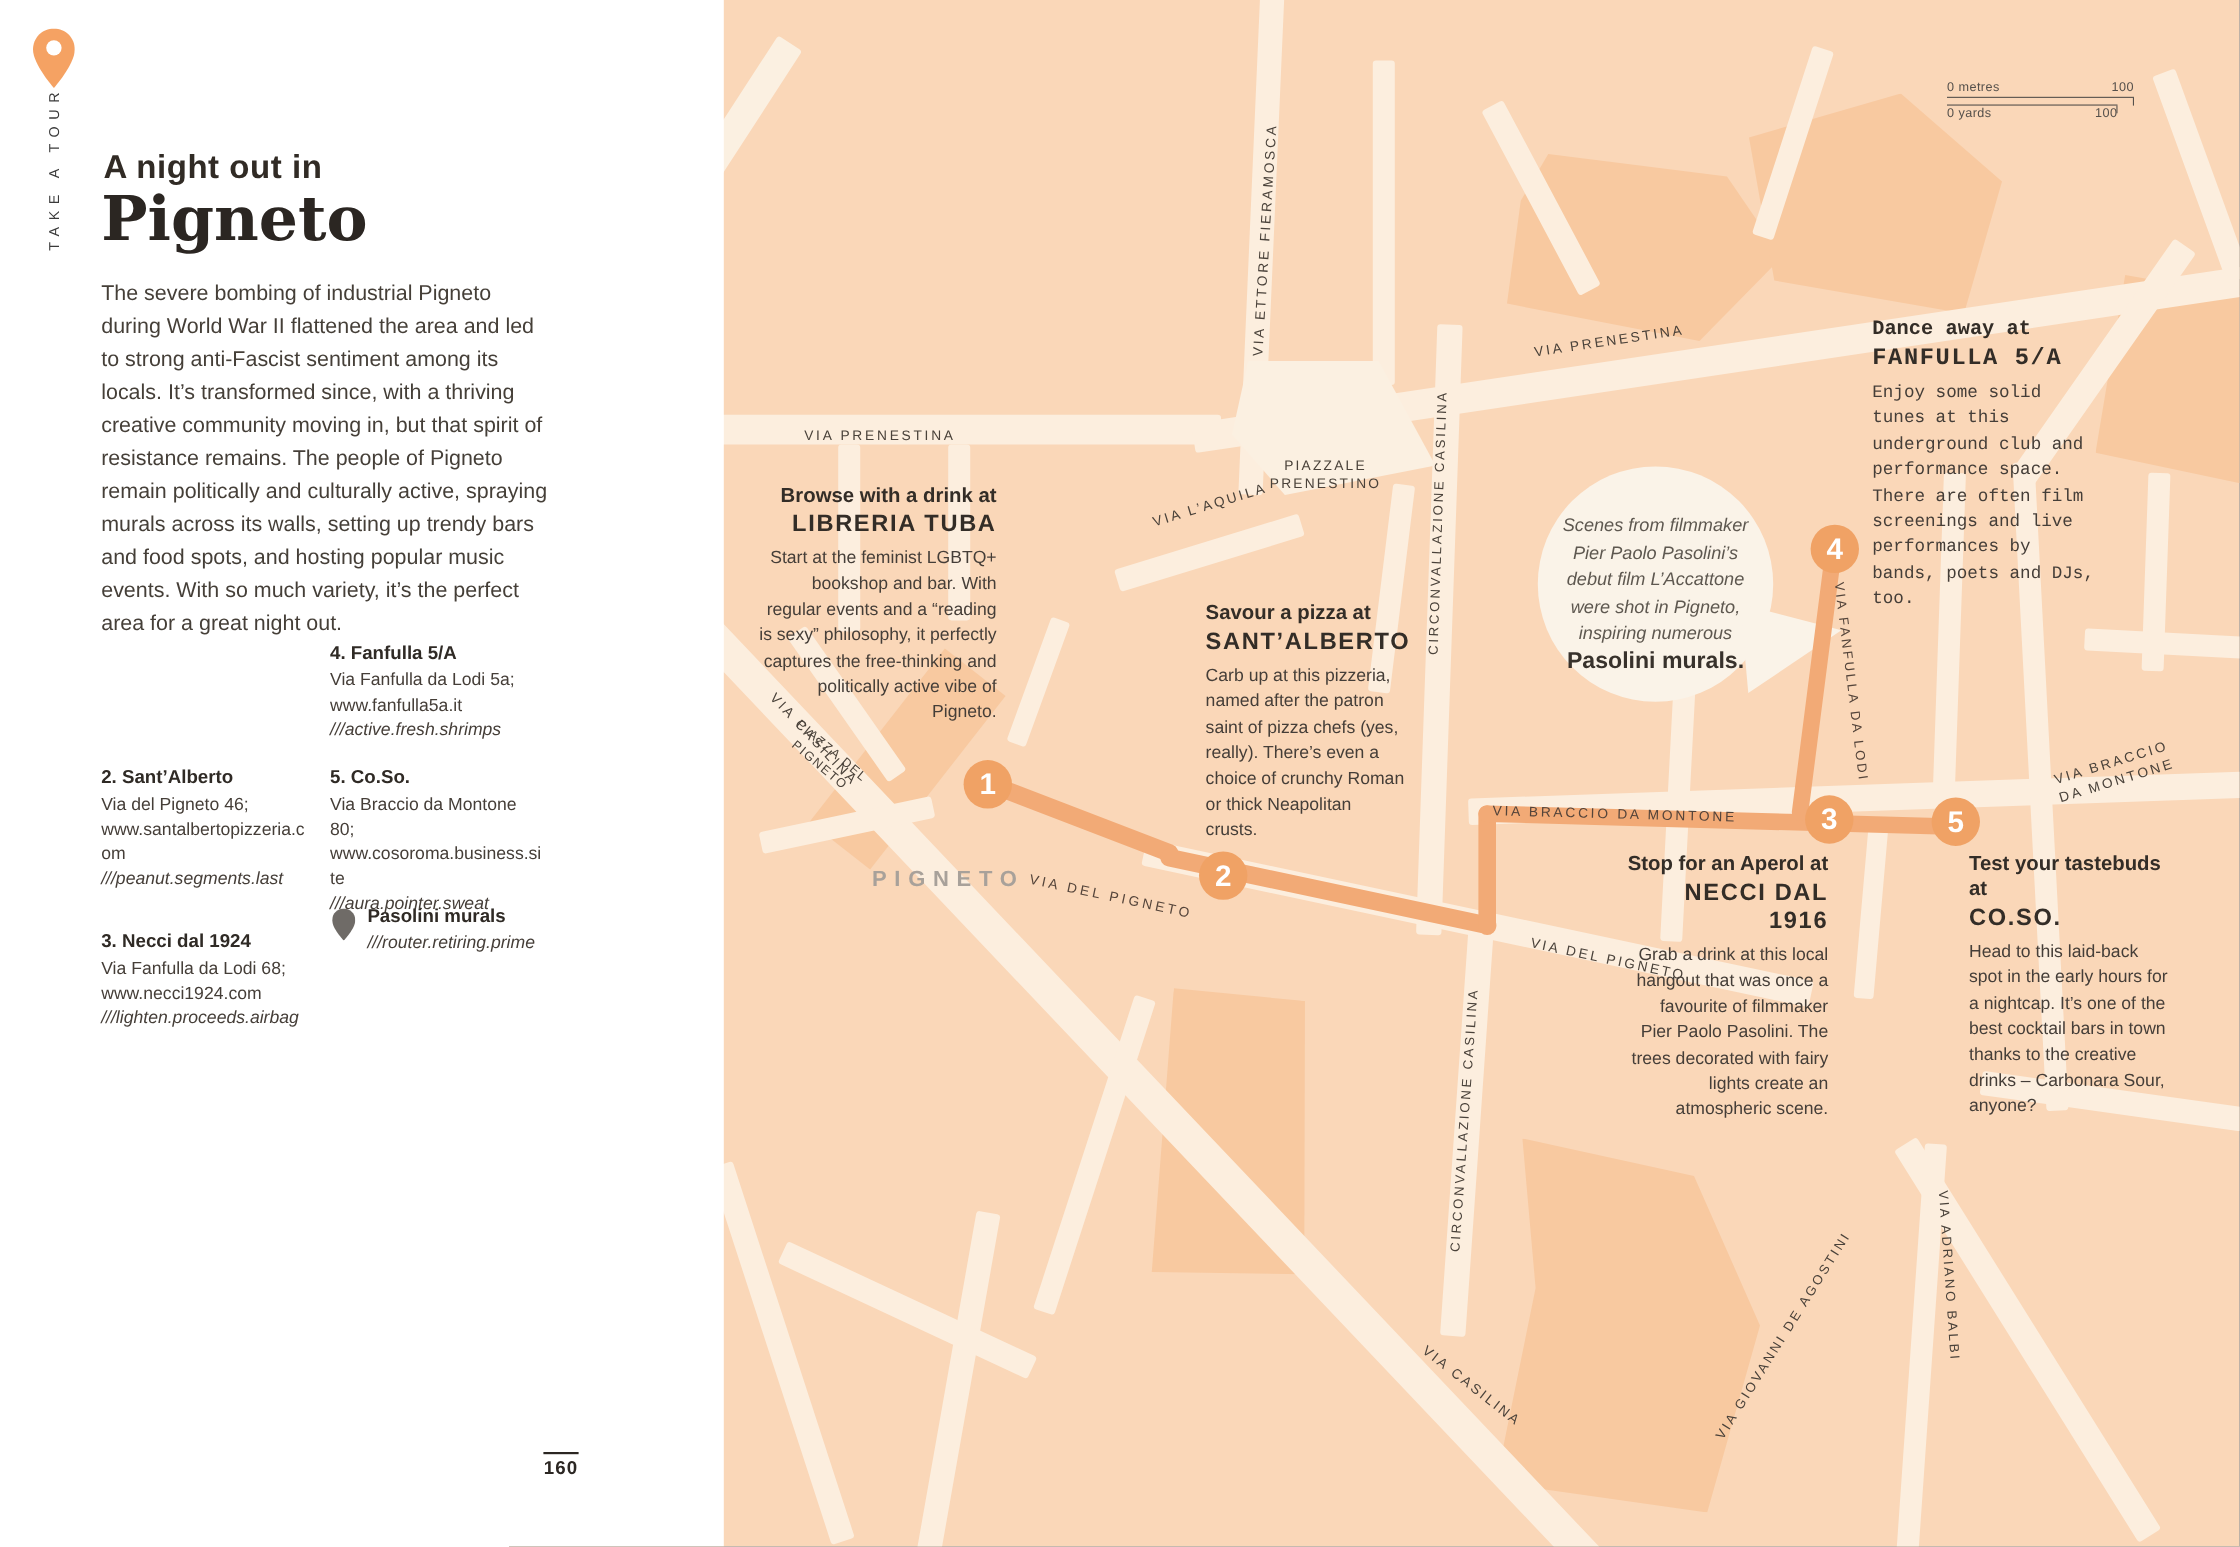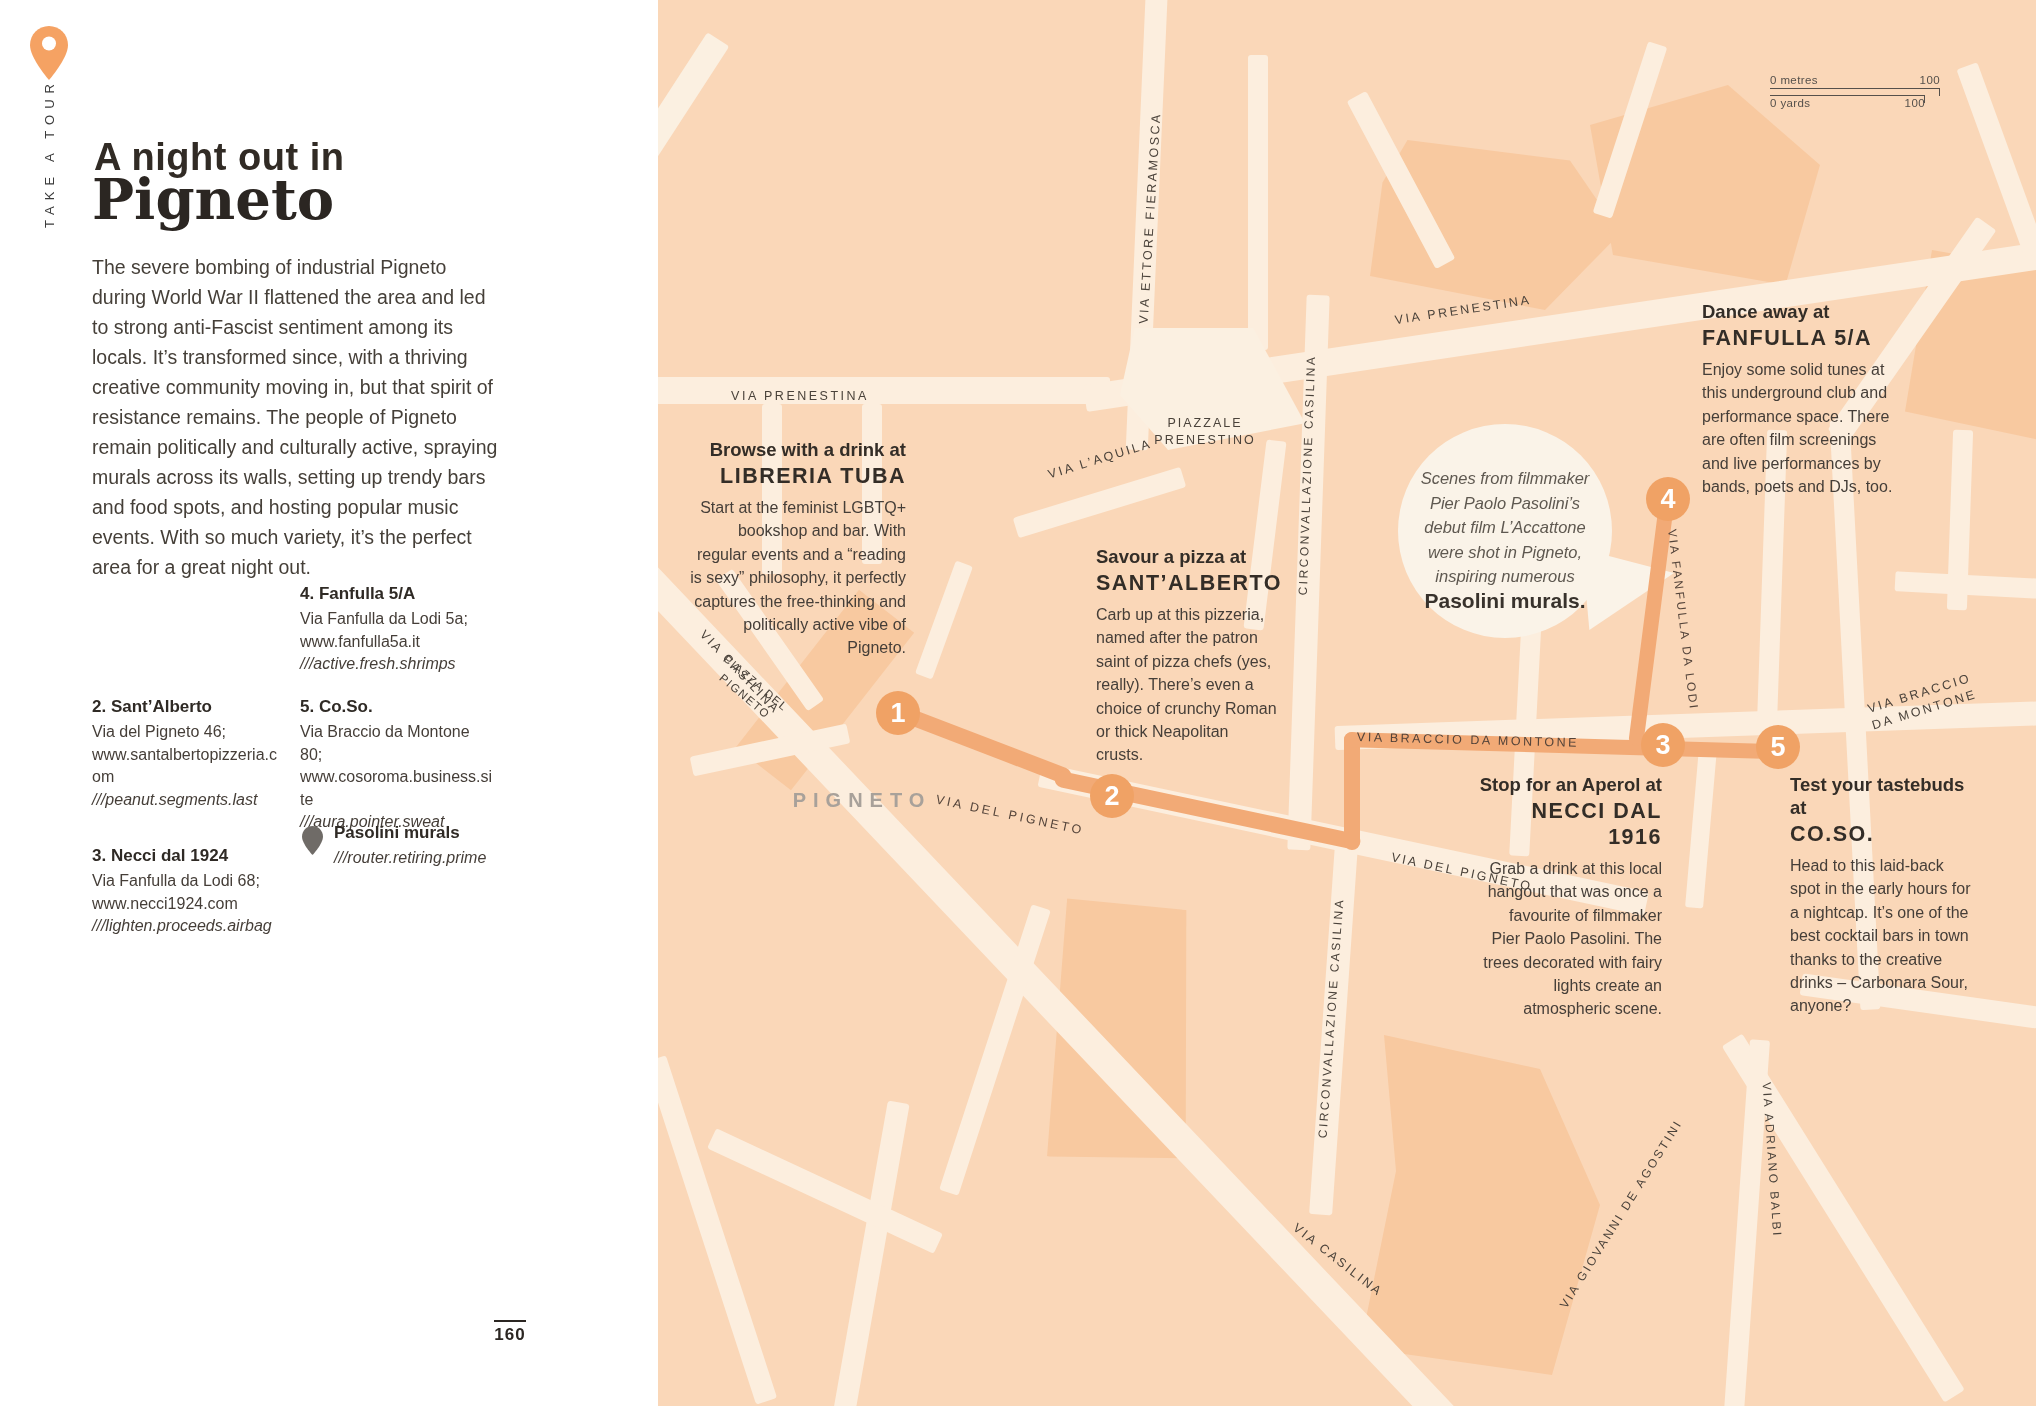--- a/index.html
+++ b/index.html
@@ -157,21 +157,21 @@
   <div class="stop" style="left:1096px;top:545px;width:182px;">
     <div class="h">Savour a pizza at</div>
     <div class="v">SANT’ALBERTO</div>
     <div class="b">Carb up at this pizzeria, named after the patron saint of pizza chefs (yes, really). There’s even a choice of crunchy Roman or thick Neapolitan crusts.</div>
   </div>
   <div class="stop ra" style="left:688px;top:438px;width:218px;">
     <div class="h">Browse with a drink at</div>
     <div class="v">LIBRERIA TUBA</div>
     <div class="b">Start at the feminist LGBTQ+ bookshop and bar. With regular events and a “reading is sexy” philosophy, it perfectly captures the free-thinking and politically active vibe of Pigneto.</div>
   </div>
-  <div class="stop" style="left:1702px;top:300px;width:205px;">
+  <div class="stop" style="left:1702px;top:288px;width:205px;font-family:Liberation Mono, monospace;">
     <div class="h">Dance away at</div>
     <div class="v">FANFULLA 5/A</div>
     <div class="b">Enjoy some solid tunes at this underground club and performance space. There are often film screenings and live performances by bands, poets and DJs, too.</div>
   </div>
   <div class="stop ra" style="left:1478px;top:773px;width:184px;">
     <div class="h">Stop for an Aperol at</div>
     <div class="v">NECCI DAL 1916</div>
     <div class="b">Grab a drink at this local hangout that was once a favourite of filmmaker Pier Paolo Pasolini. The trees decorated with fairy lights create an atmospheric scene.</div>
   </div>
   <div class="stop" style="left:1752px;top:773px;width:188px;margin-left:38px;">
@@ -200,21 +200,21 @@
   <div id="panel">
 
     <svg class="abs" style="left:30px;top:26px;" width="38" height="54" viewBox="0 0 38 54">
       <path d="M19 0 C8.5 0 0 8.5 0 19 c0 13.5 19 35 19 35 s19 -21.5 19 -35 C38 8.5 29.5 0 19 0 z" fill="#F5A263"></path>
       <circle cx="19" cy="17.5" r="7" fill="#FFFFFF"></circle>
     </svg>
 
     <div class="abs" style="left:49px;top:153px;transform:translate(-50%,-50%) rotate(-90deg);white-space:nowrap;
                 font-size:13px;letter-spacing:6px;color:#3A3A3A;">TAKE A TOUR</div>
 
-    <div class="abs" style="left:94px;top:136px;font-size:38px;font-weight:700;color:#312B25;letter-spacing:.5px;">A night out in</div>
+    <div class="abs" style="left:94px;top:136px;font-size:30px;font-weight:700;color:#312B25;letter-spacing:.5px;">A night out in</div>
     <div class="abs" style="left:92px;top:166px;font-size:56px;font-weight:700;color:#2B2622;font-family:'DejaVu Serif',serif;">Pigneto</div>
 
     <div class="abs intro" style="left:92px;top:252px;width:406px;">The severe bombing of industrial Pigneto during World War II flattened the area and led to strong anti-Fascist sentiment among its locals. It’s transformed since, with a thriving creative community moving in, but that spirit of resistance remains. The people of Pigneto remain politically and culturally active, spraying murals across its walls, setting up trendy bars and food spots, and hosting popular music events. With so much variety, it’s the perfect area for a great night out.</div>
 
     <div class="abs" style="left:92px;top:696px;width:185px;">
       <div class="li-name">2. Sant’Alberto</div>
       <div class="li-addr">Via del Pigneto 46; www.santalbertopizzeria.com</div>
       <div class="li-w3w">///peanut.segments.last</div>
     </div>
     <div class="abs" style="left:92px;top:808px;width:185px;margin-top:37px;">

